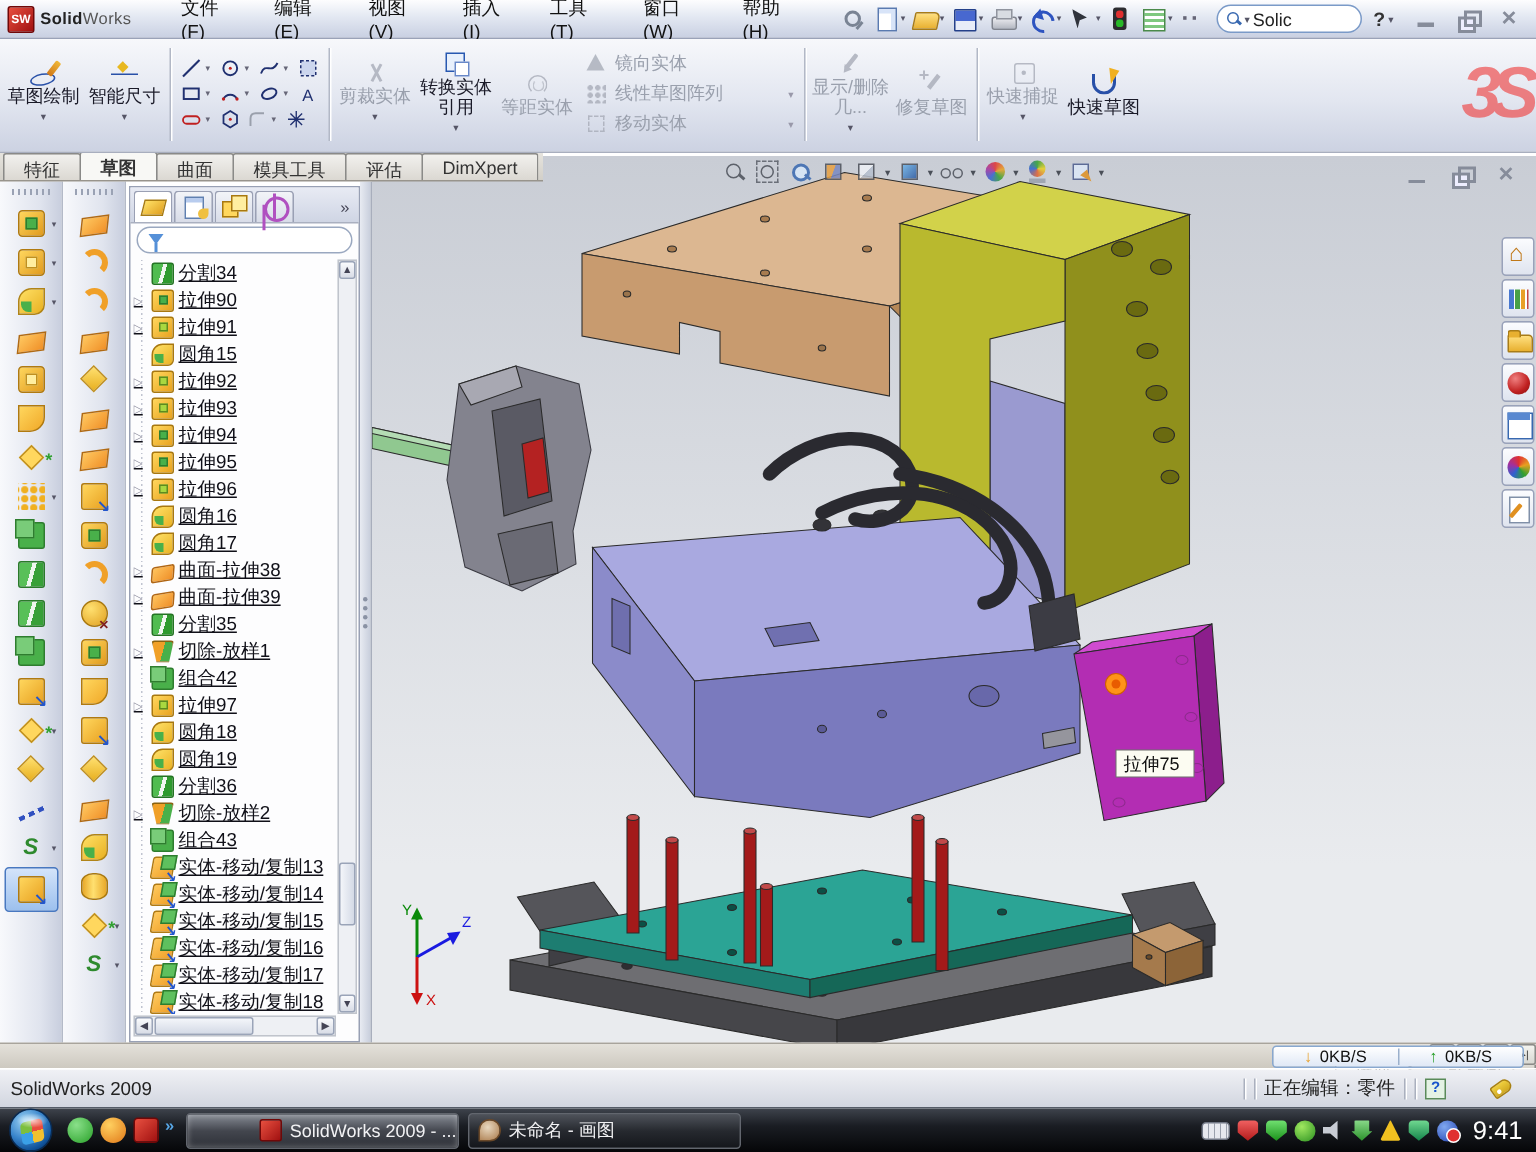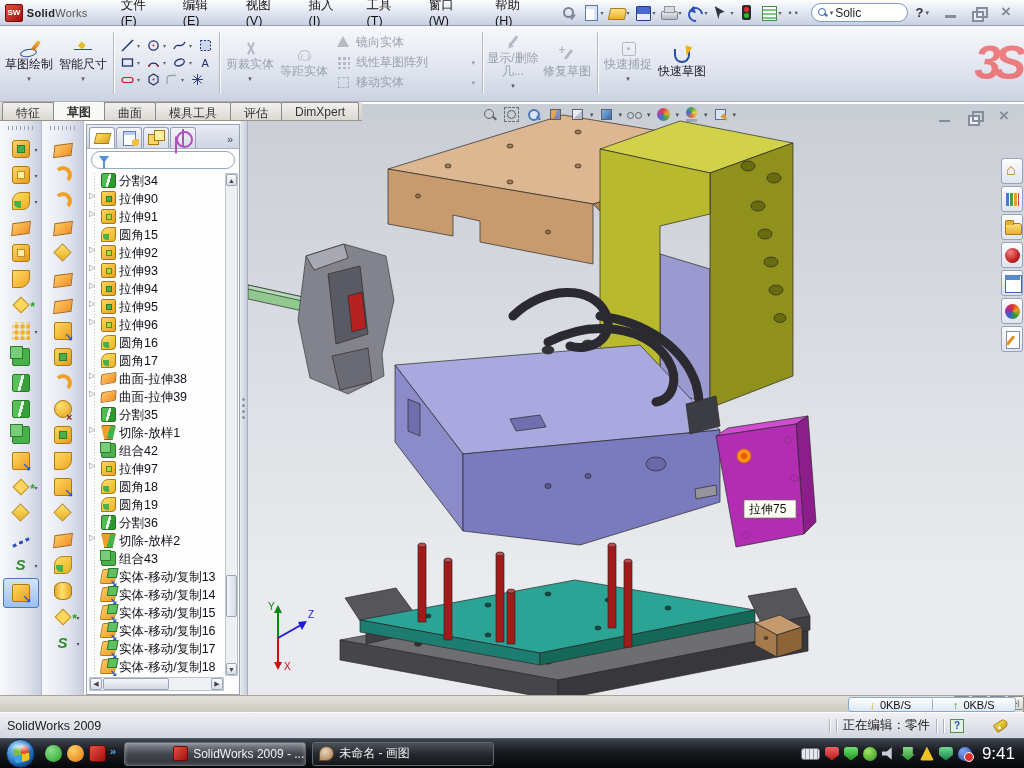--- a/index.html
+++ b/index.html
@@ -165,21 +165,21 @@
 .pt-propertymanager::after{content:"";position:absolute;right:2px;bottom:2px;width:7px;height:7px;background:#f0c040;border-radius:50% 0 50% 50%;}
 .pt-configurationmanager::before{content:"";position:absolute;left:4px;top:6px;width:9px;height:9px;background:#ffd75e;border:1px solid #a87810;}
 .pt-configurationmanager::after{content:"";position:absolute;left:10px;top:2px;width:9px;height:9px;background:#ffeea0;border:1px solid #a87810;}
 .pt-dimxpertmanager::before{content:"";position:absolute;left:5px;top:3px;width:13px;height:13px;border:2px solid #b050c0;border-radius:50%;}
 .pt-dimxpertmanager::after{content:"";position:absolute;left:10.5px;top:1px;width:2px;height:17px;background:#b050c0;box-shadow:-7px 7.5px 0 0 #b050c0;transform-origin:center;}
 #filterrow{height:22px;padding:2px 4px;}
 #filterbox{height:18px;border:1px solid #9aa8c0;border-radius:9px;background:#fff;display:flex;align-items:center;padding:0 7px;gap:4px;}
 .funnel{width:0;height:0;border:5px solid transparent;border-top:7px solid #5590d8;position:relative;top:2px;}
 .funnel::after{content:"";position:absolute;left:-1px;top:-1px;width:2px;height:6px;background:#5590d8;}
 #trows{position:absolute;left:2px;top:48px;right:15px;bottom:18px;overflow:hidden;background-image:repeating-linear-gradient(180deg,#c0c4d0 0 1px,transparent 1px 3px);background-size:1px 100%;background-position:5px 0;background-repeat:no-repeat;}
-.trow{display:flex;height:18px;gap:3px;font-size:12.5px;color:#101018;white-space:nowrap;}
+.trow{display:flex;align-items:center;height:18px;gap:3px;font-size:12.5px;color:#101018;white-space:nowrap;text-decoration:underline;}
 .exp{width:9px;flex:none;font-size:8px;color:#889;}
 .exp.show::before{content:"\25b7";}
 .ti{width:15px;height:15px;flex:none;position:relative;border-radius:2px;}
 .ti-split{background:linear-gradient(105deg,#50bc50 42%,#f0f6f0 42% 58%,#2e9a2e 58%);border:1px solid #247424;}
 .ti-extrude{background:linear-gradient(135deg,#ffd75e,#e8a21e);border:1px solid #a87810;}
 .ti-extrude::after{content:"";position:absolute;inset:3.5px;background:#49b04a;border:1px solid #2e7d2f;}
 .ti-extrude2{background:linear-gradient(135deg,#ffd75e,#e8a21e);border:1px solid #a87810;}
 .ti-extrude2::after{content:"";position:absolute;inset:3.5px;background:#a8d840;border:1px solid #5e8a20;}
 .ti-fillet{background:linear-gradient(135deg,#ffe26a,#eab224);border:1px solid #a87810;border-radius:50% 0 4px 0;}
 .ti-fillet::after{content:"";position:absolute;left:1px;bottom:1px;width:6px;height:6px;background:#49b04a;border-radius:0 0 0 4px;}
@@ -407,20 +407,25 @@
           </svg>
         </span>
     </div>
   </div>
   <div class="vsep"></div>
   <div class="bigbtn gray">
     <span class="gi gi-trim"></span>
     <span class="cap">剪裁实体</span>
     <span class="bdd">▾</span>
   </div>
+  <div class="bigbtn">
+    <span class="ci"></span>
+    <span class="cap">转换实体引用</span>
+    <span class="bdd">▾</span>
+  </div>
   <div class="bigbtn gray">
     <span class="gi gi-offset"></span>
     <span class="cap">等距实体</span>
   </div>
   <div class="trio gray">
     <div class="triorow">
       <span class="gi gi-warn"></span>
       <span>镜向实体</span>
     </div>
     <div class="triorow">

